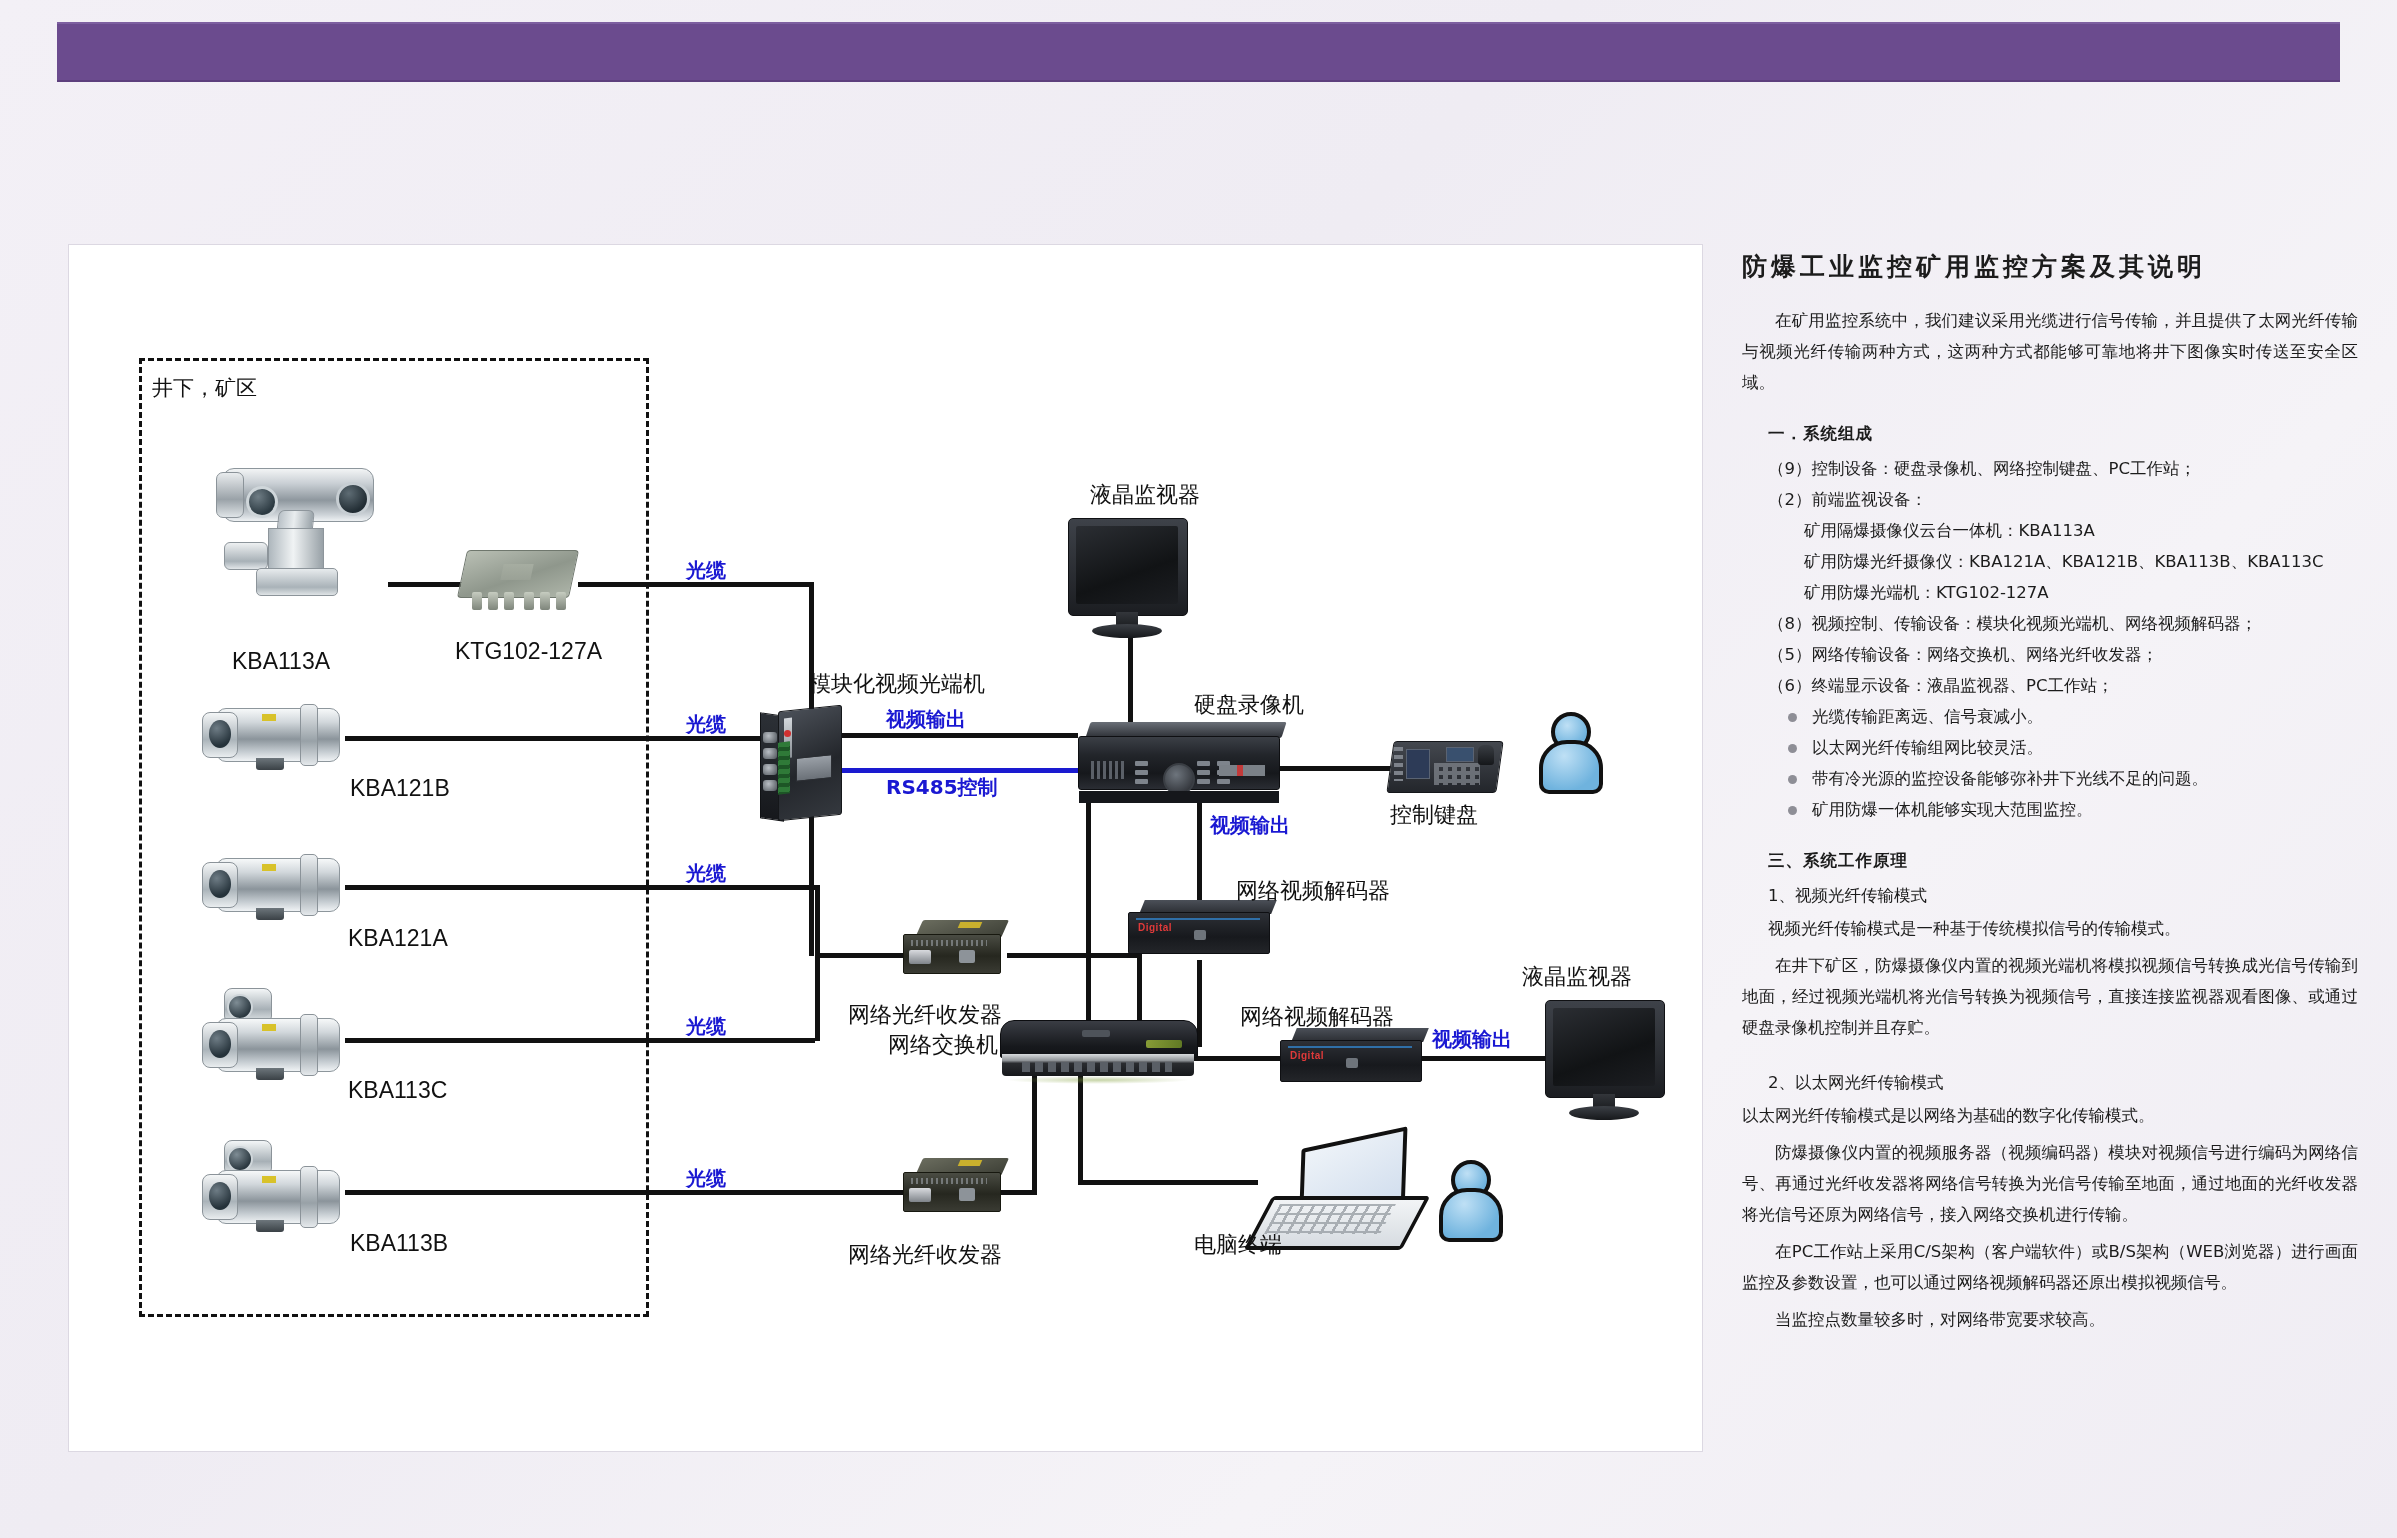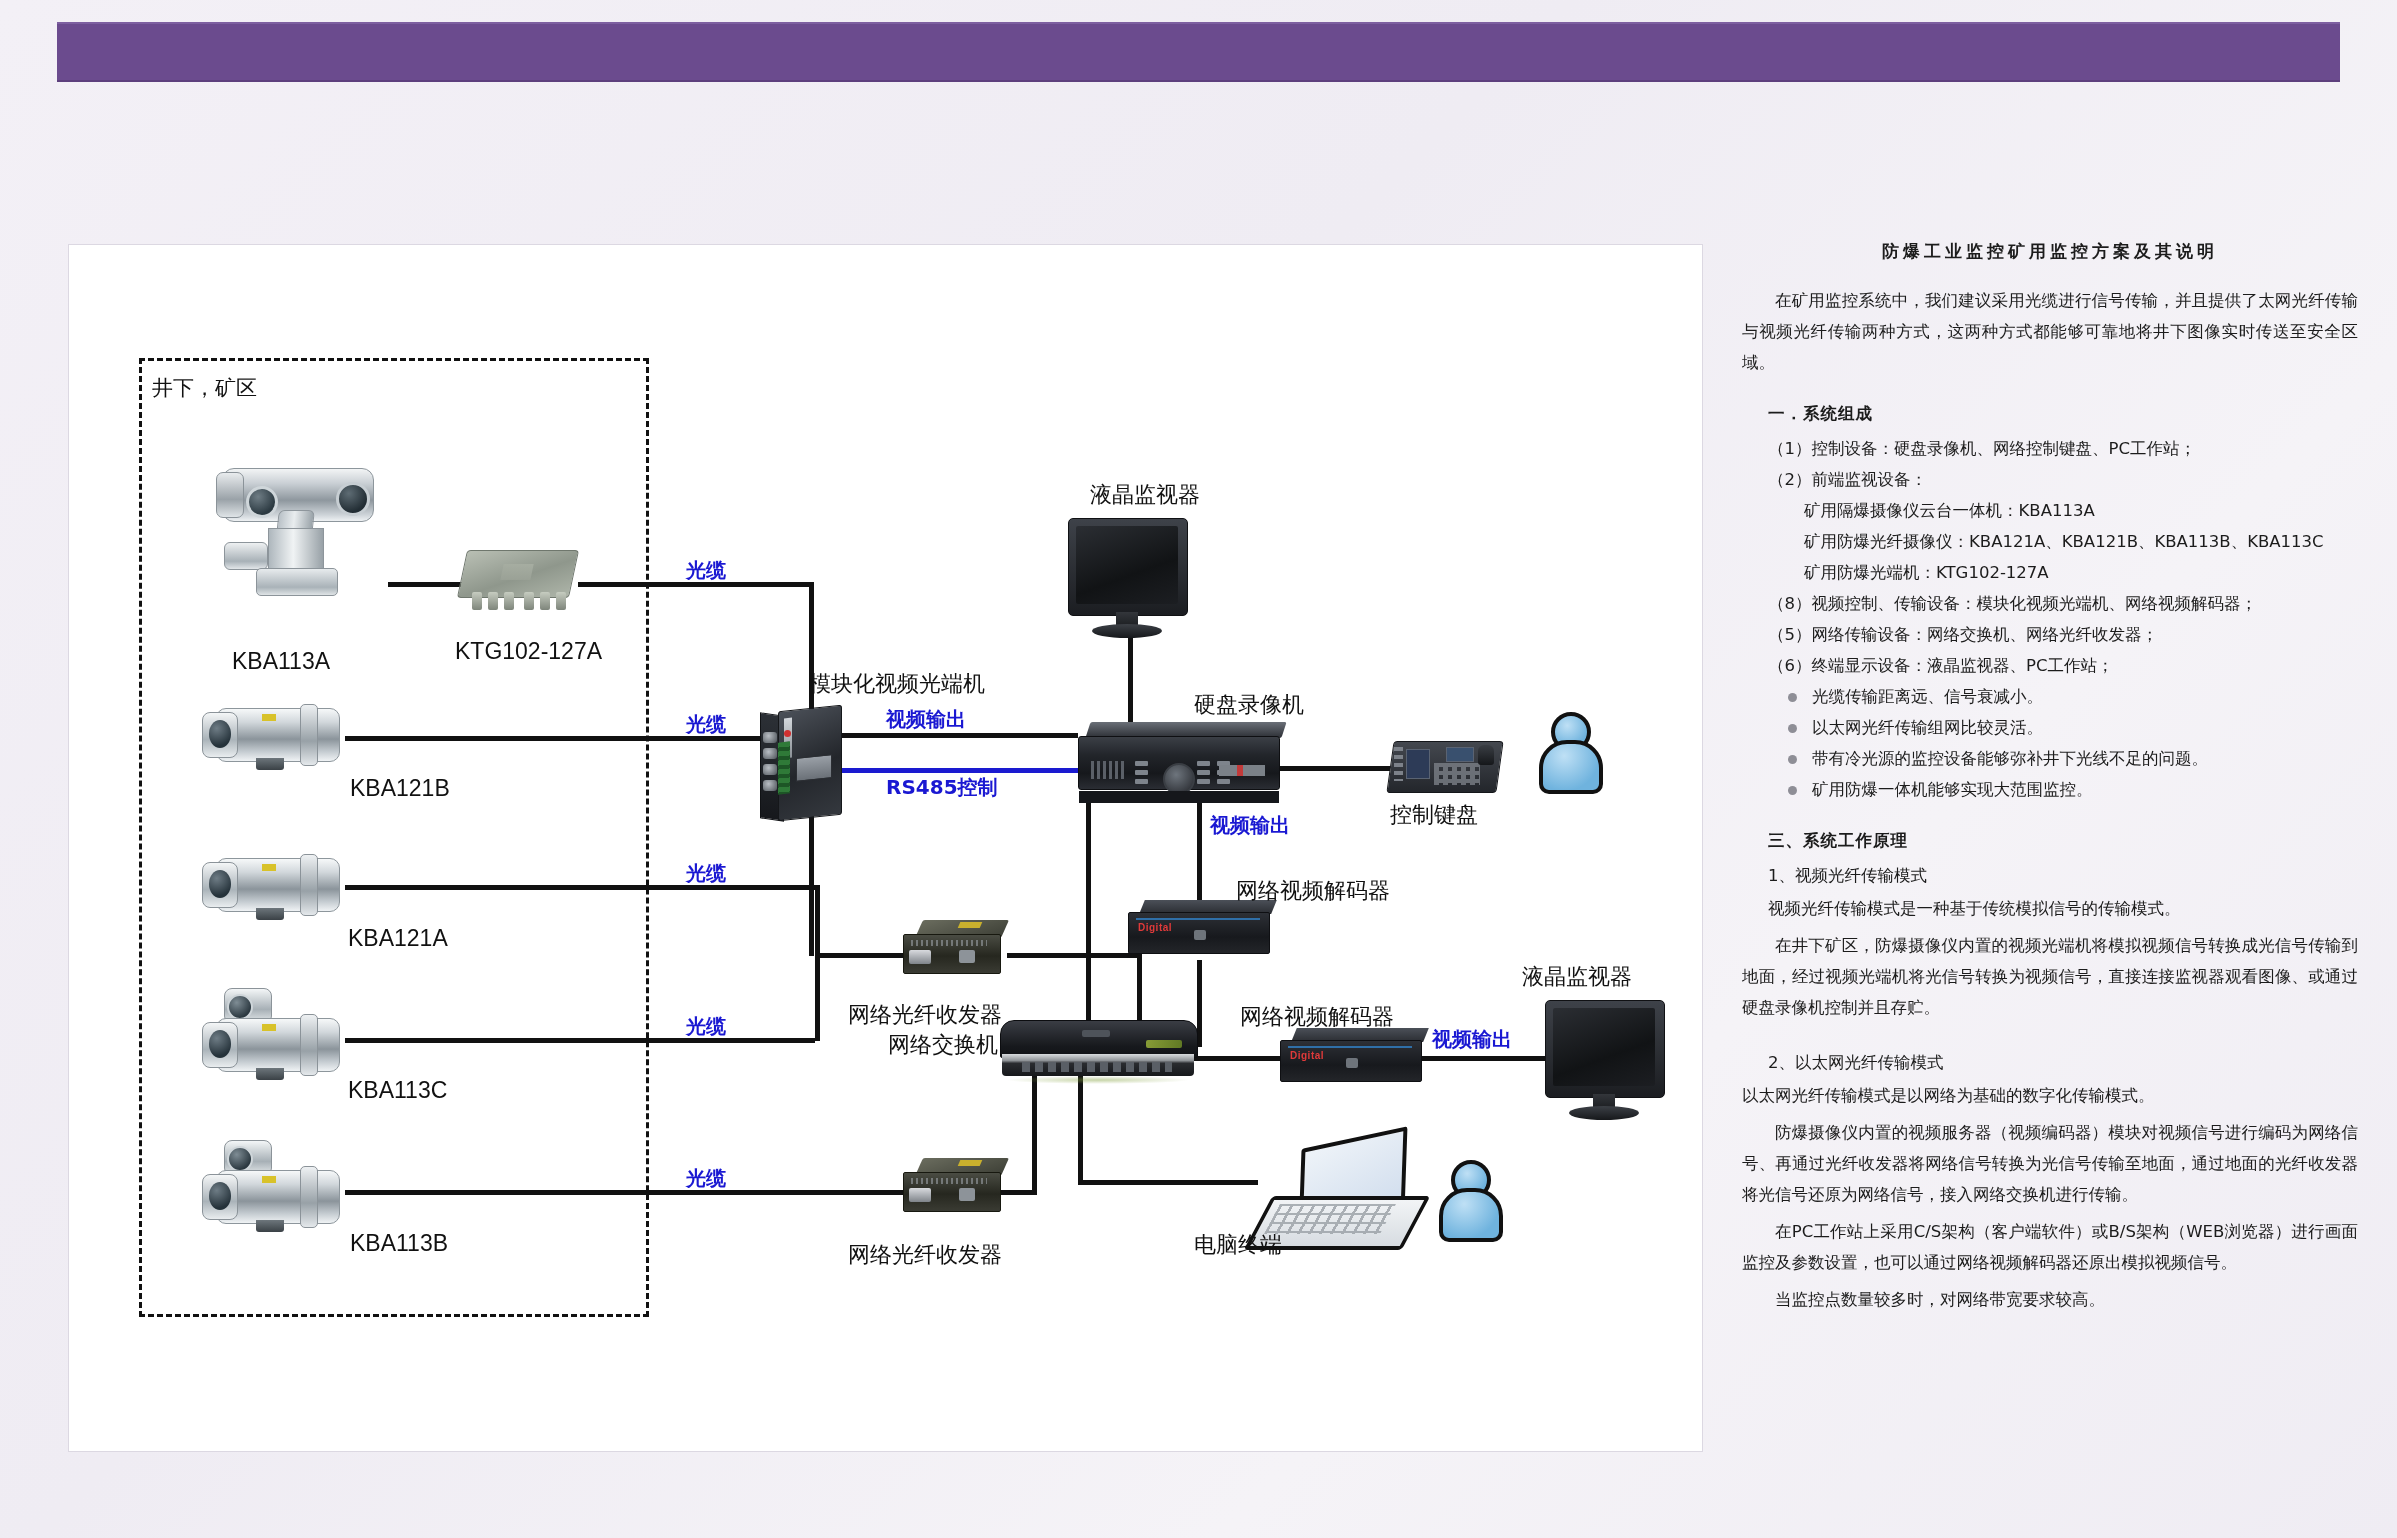--- a/index.html
+++ b/index.html
@@ -226,21 +226,21 @@
   .usr .body{position:absolute;left:4px;top:28px;width:56px;height:46px;
     border-radius:28px 28px 10px 10px;
     background:radial-gradient(circle at 38% 26%,#bfe0f5,#6fb3de 72%);border:4px solid #111;}
 
   
   #text-column{
     position:absolute;left:1742px;top:236px;width:616px;
     font-family:"DejaVu Sans","Liberation Sans",sans-serif;color:#1c1c1c;
   }
   #doc-title{
-    text-align:center;font-size:17px;font-weight:bold;letter-spacing:4px;margin:4px 0 22px 0;
+    text-align:left;font-size:25px;font-weight:bold;letter-spacing:4px;margin:14px 0 22px 0;
   }
   .para{font-size:16.5px;line-height:31px;text-align:justify;margin:0 0 6px 0;}
   .para.indent{text-indent:33px;}
   .sec-head{font-size:16.5px;line-height:31px;font-weight:bold;margin:20px 0 4px 26px;letter-spacing:1px;}
   .sub-head{font-size:16.5px;line-height:31px;margin:2px 0 2px 26px;}
   .list-item{font-size:16.5px;line-height:31px;margin:0 0 0 26px;}
   .bullet-item{font-size:16.5px;line-height:31px;margin:0 0 0 46px;position:relative;padding-left:24px;}
   .bullet-item .dot{position:absolute;left:0;top:12px;width:9px;height:9px;border-radius:50%;background:#8e8e96;}
   .indent2{margin-left:62px;}
   .gap{height:16px;}
@@ -508,21 +508,21 @@
   <div class="cable-label" style="left:886px;top:774px;">RS485控制</div>
   <div class="cable-label" style="left:1210px;top:812px;">视频输出</div>
   <div class="cable-label" style="left:1432px;top:1026px;">视频输出</div>
 
   <div id="text-column">
     <h1 id="doc-title">防爆工业监控矿用监控方案及其说明</h1>
 
     <p class="para indent">在矿用监控系统中，我们建议采用光缆进行信号传输，并且提供了太网光纤传输与视频光纤传输两种方式，这两种方式都能够可靠地将井下图像实时传送至安全区域。</p>
 
     <div class="sec-head">一．系统组成</div>
-    <div class="list-item">（1）控制设备：硬盘录像机、网络控制键盘、PC工作站；</div>
+    <div class="list-item">（9）控制设备：硬盘录像机、网络控制键盘、PC工作站；</div>
     <div class="list-item">（2）前端监视设备：</div>
     <div class="list-item indent2">矿用隔爆摄像仪云台一体机：KBA113A</div>
     <div class="list-item indent2">矿用防爆光纤摄像仪：KBA121A、KBA121B、KBA113B、KBA113C</div>
     <div class="list-item indent2">矿用防爆光端机：KTG102-127A</div>
     <div class="list-item">（8）视频控制、传输设备：模块化视频光端机、网络视频解码器；</div>
     <div class="list-item">（5）网络传输设备：网络交换机、网络光纤收发器；</div>
     <div class="list-item">（6）终端显示设备：液晶监视器、PC工作站；</div>
 
     <div class="bullet-item">
       <span class="dot"></span>

